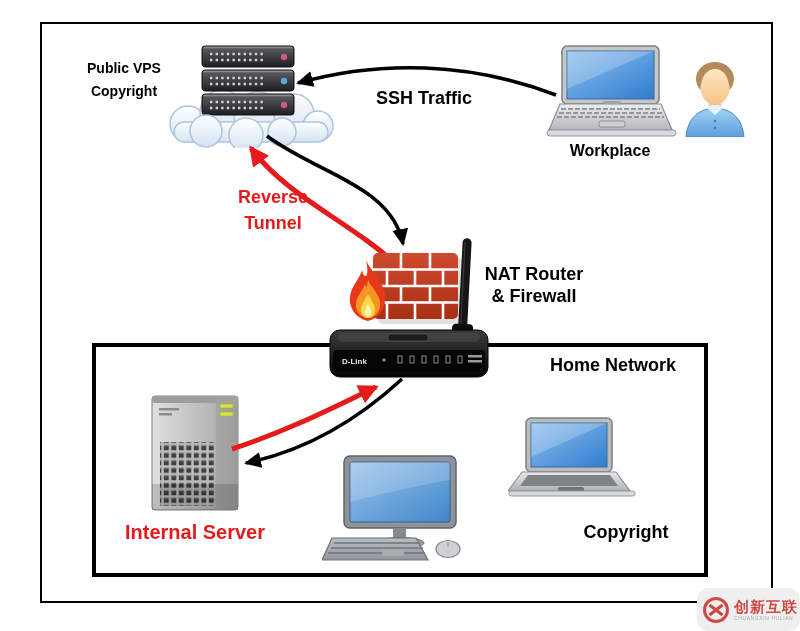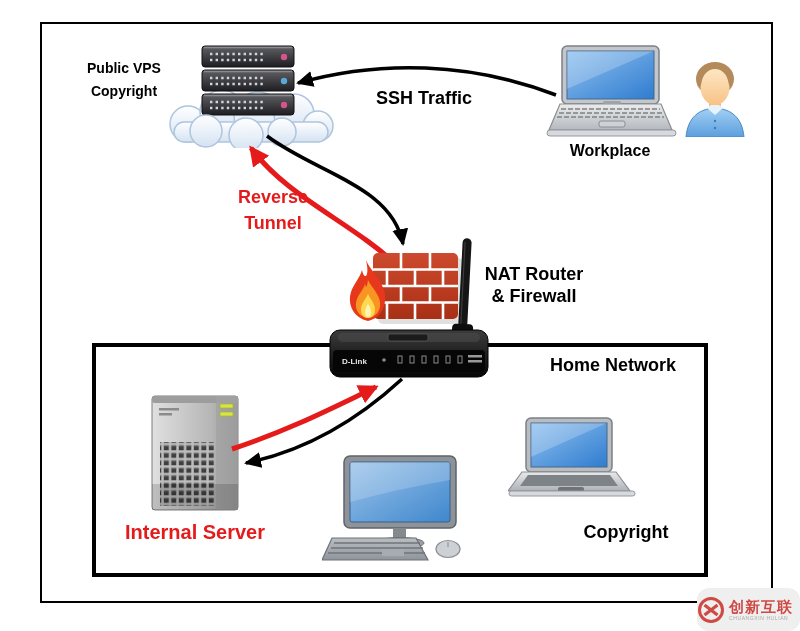--- a/index.html
+++ b/index.html
@@ -15,21 +15,21 @@
   #arrow-layer{position:absolute;left:0;top:0;z-index:5;pointer-events:none;}
   #lbl-vps{left:38px;top:57px;width:172px;font-size:14px;line-height:23px;}
   #lbl-ssh-traffic{left:376px;top:88px;width:140px;font-size:18px;text-align:left;}
   #lbl-workplace{left:540px;top:142px;width:140px;font-size:16px;}
   #lbl-tunnel{left:202px;top:184px;width:142px;font-size:18px;line-height:26px;}
   #lbl-nat{left:455px;top:263px;width:158px;font-size:18px;line-height:22px;}
   #lbl-home{left:534px;top:355px;width:158px;font-size:18px;}
   #lbl-internal{left:100px;top:521px;width:190px;font-size:20px;}
   #lbl-copyright{left:545px;top:522px;width:162px;font-size:18px;line-height:21px;}
   #watermark{left:697px;top:588px;width:103px;height:43px;background:#efefef;z-index:8;
-             display:flex;align-items:center;box-sizing:border-box;border-radius:12px;}
+             display:flex;align-items:center;padding-left:5px;box-sizing:border-box;border-radius:12px;}
   #wm-txt{display:flex;flex-direction:column;margin-left:4px;}
   #wm-brand{font-size:15px;font-weight:bold;color:#cf4a45;line-height:17px;letter-spacing:1px;}
   #wm-sub{font-size:5px;color:#a8a8a8;letter-spacing:.6px;}
 </style>
 </head>
 <body>
 
 <div id="outer-border" class="abs"></div>
 <div id="home-box" class="abs"></div>
 

